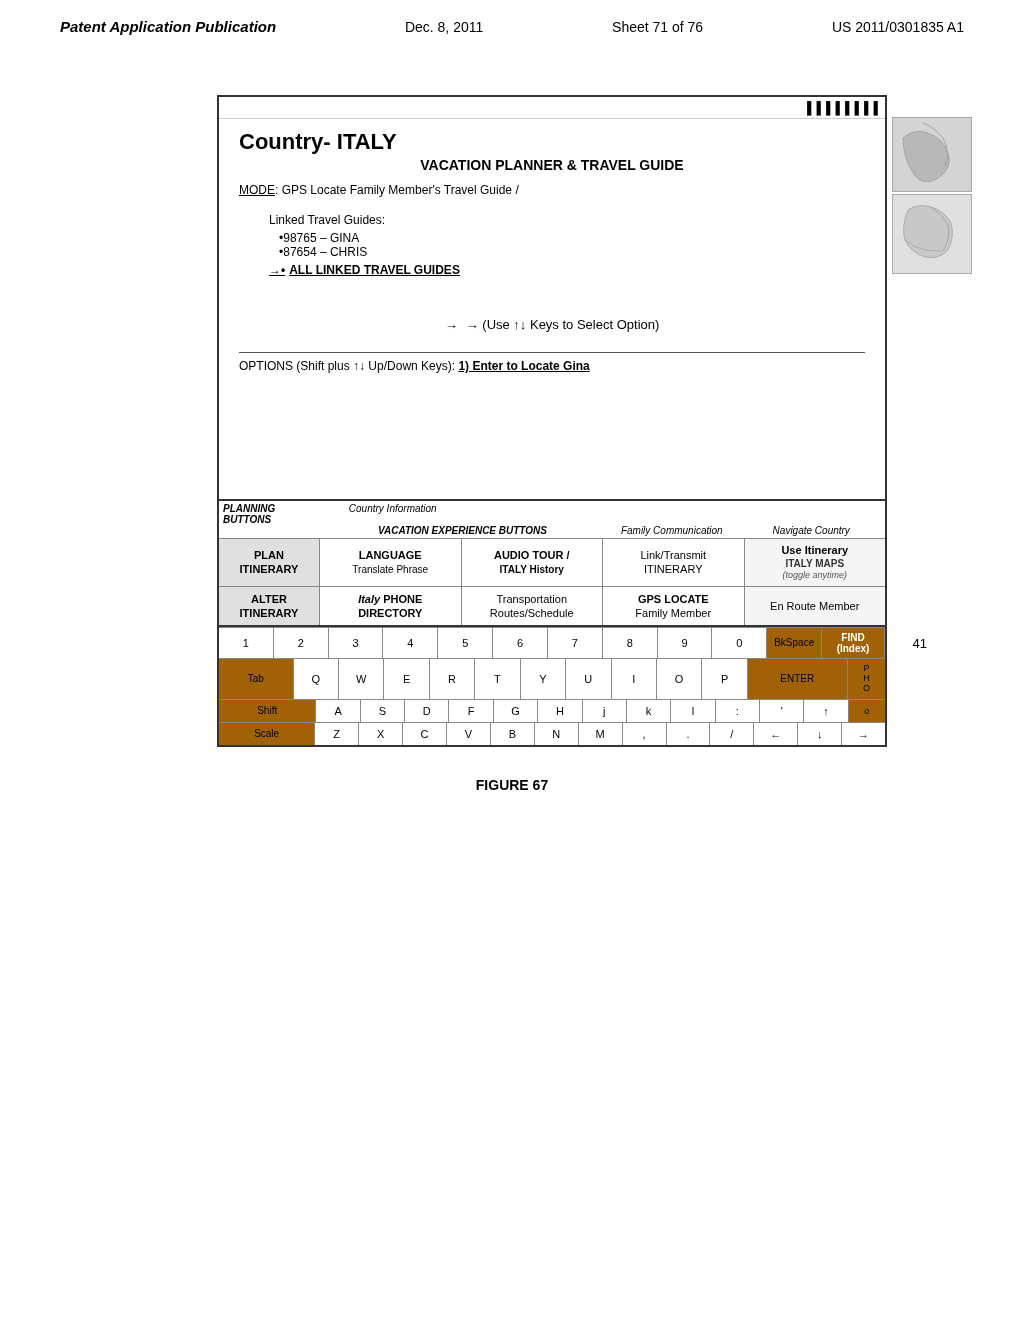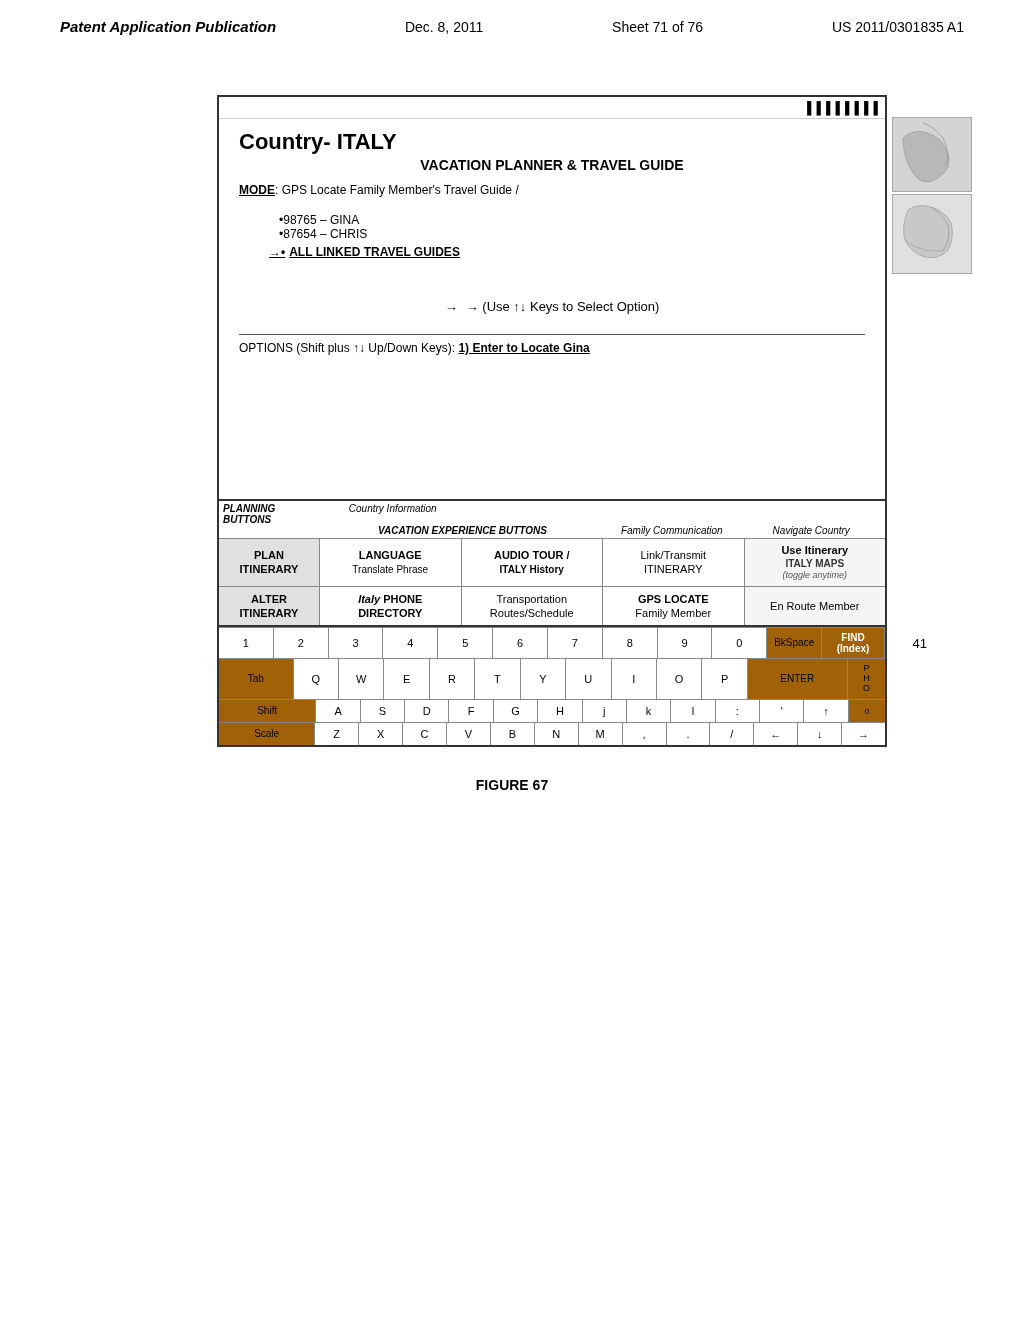--- a/index.html
+++ b/index.html
@@ -72,21 +72,21 @@
       font-size: 14px;
       font-weight: bold;
       margin-bottom: 10px;
     }
     .mode-line {
       font-size: 12px;
       margin-bottom: 16px;
     }
     .mode-line .mode-label {
       text-decoration: underline;
-      font-weight: bold;
+      font-weight: normal;
     }
     .linked-section {
       margin-left: 30px;
       margin-bottom: 20px;
     }
     .linked-section .linked-title {
       font-size: 12px;
       margin-bottom: 4px;
     }
     .linked-section .linked-item {
@@ -273,20 +273,21 @@
 
       <div class="screen-area">
         <div class="country-title">Country- ITALY</div>
         <div class="vacation-title">VACATION PLANNER &amp; TRAVEL GUIDE</div>
 
         <div class="mode-line">
           <span class="mode-label">MODE</span><span>: GPS Locate Family Member's Travel Guide /</span>
         </div>
 
         <div class="linked-section">
+          <div class="linked-title">Linked Travel Guides:</div>
           <div class="linked-item">•98765 – GINA</div>
           <div class="linked-item">•87654 – CHRIS</div>
           <div class="linked-all">
             <span>→•</span>
             <span style="text-decoration:underline; font-weight:bold;">ALL LINKED TRAVEL GUIDES</span>
           </div>
         </div>
 
         <div class="use-keys-line">
           <span>→</span>

